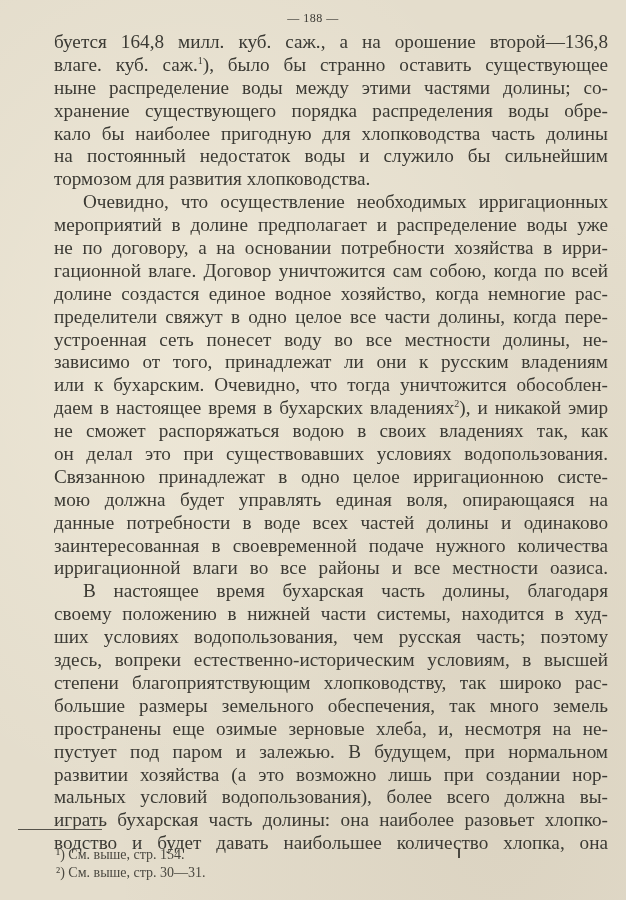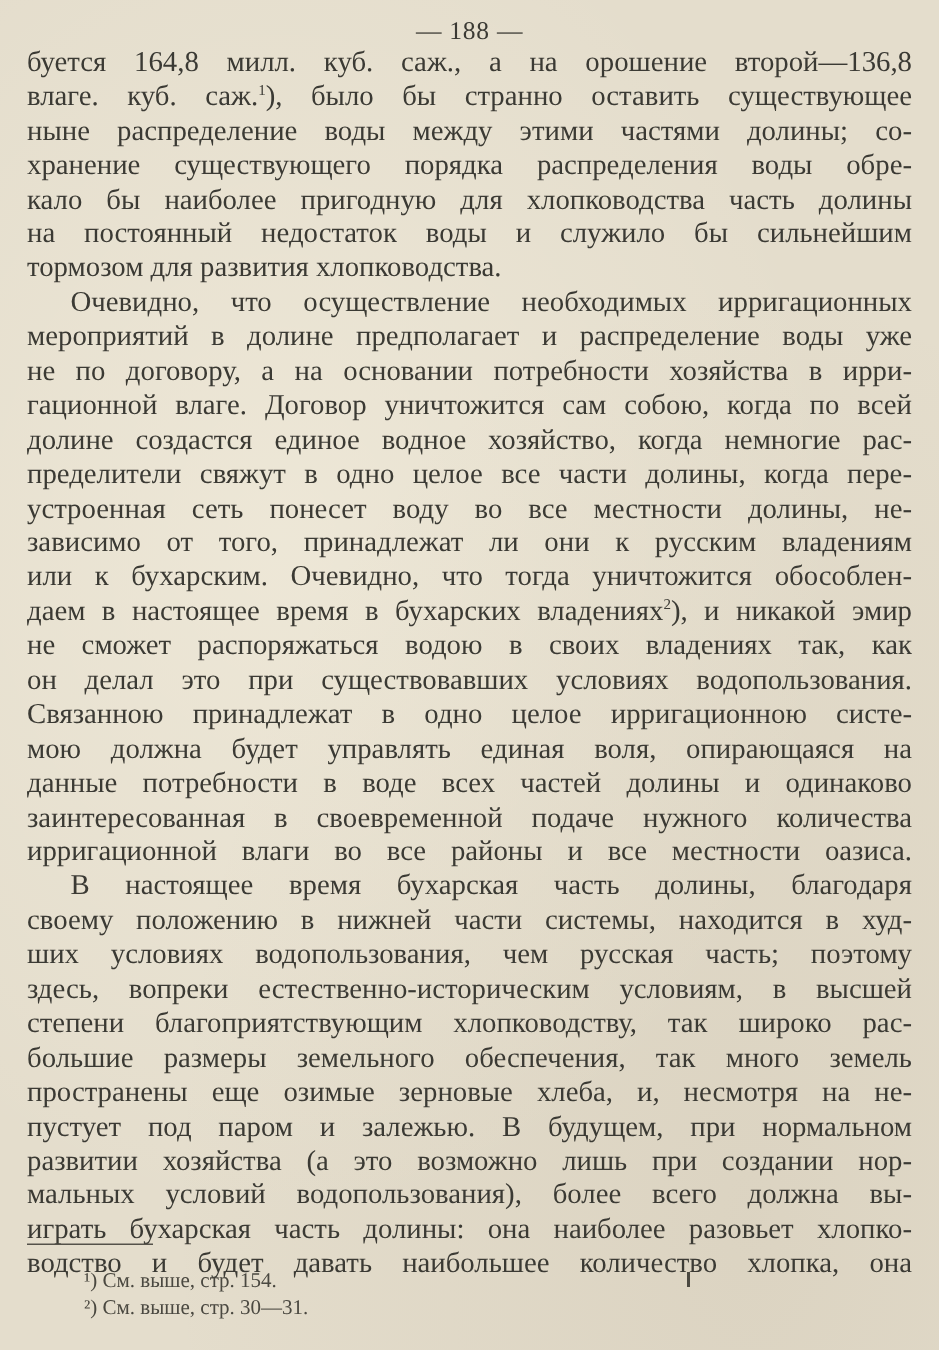--- a/index.html
+++ b/index.html
@@ -7,31 +7,32 @@
       width: 626px; height: 900px; overflow: hidden;
       background: #e4ddcc;
       background-image: radial-gradient(ellipse at 30% 40%, rgba(255,250,235,0.35), rgba(0,0,0,0) 60%),
                         radial-gradient(ellipse at 80% 90%, rgba(120,100,70,0.08), rgba(0,0,0,0) 55%);
       color: #3b3a34;
       font-family: "Liberation Serif", "DejaVu Serif", serif;
       position: relative;
     }
     .page-number {
       position: absolute; top: 11px; left: 0; width: 626px;
-      text-align: center; font-size: 17px; letter-spacing: 0.5px;
+      text-align: center; font-size: 12px; letter-spacing: 0.5px;
     }
     .body-text {
       position: absolute; top: 31px; left: 18px; width: 590px;
     }
     .line {
       height: 22.9px; line-height: 22.9px;
       font-size: 19.2px;
       white-space: nowrap;
       text-align: justify; text-align-last: justify;
       overflow: hidden;
+      margin-left: 36px;
     }
     .line.indent { padding-left: 29px; }
     .line.last { text-align-last: left; }
     sup { font-size: 10px; line-height: 0; vertical-align: 7px; }
     .footnote-rule {
       position: absolute; top: 829px; left: 18px; width: 84px;
       border-top: 1px solid #55524a;
     }
     .footnotes {
       position: absolute; top: 846px; left: 56px;

